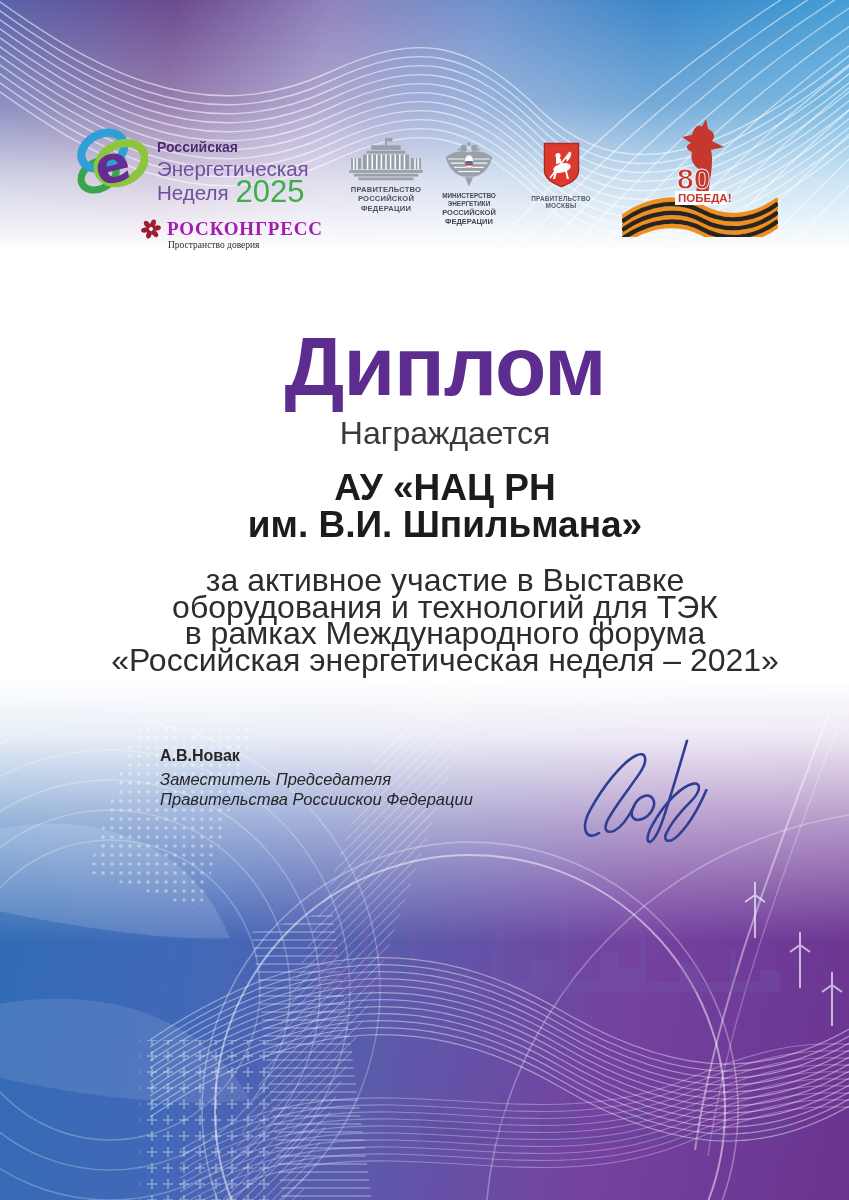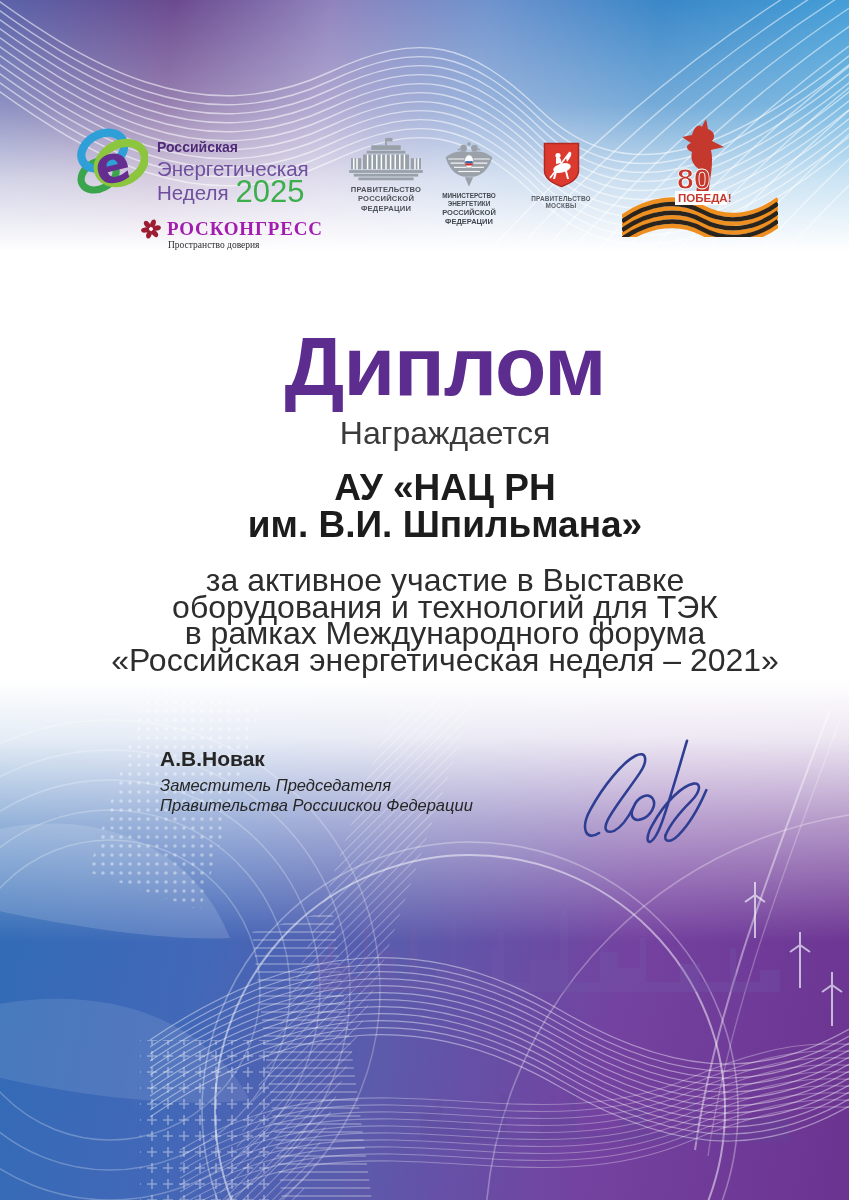--- a/index.html
+++ b/index.html
@@ -45,21 +45,21 @@
   .mos-label{margin-top:7px;font-size:6.4px;font-weight:bold;color:#5a6067;letter-spacing:.2px;}
   .victory{left:622px;top:117px;width:156px;height:120px;}
   
   .ctr{left:0;right:0;text-align:center;padding-left:41px;}
   .title{top:320px;font-size:84px;line-height:92px;font-weight:bold;color:#5c2d8f;letter-spacing:-1px;}
   .awarded{top:415px;font-size:32px;color:#3a3a3a;}
   .recipient{top:469px;font-size:37px;font-weight:bold;line-height:37px;color:#1c1c1c;}
   .reason{top:567px;font-size:32px;line-height:26.5px;color:#2d2d2d;}
   
   .sig-block{left:160px;top:747px;text-align:left;}
-  .sig-name{font-size:21px;font-weight:bold;color:#262626;}
+  .sig-name{font-size:16px;font-weight:bold;color:#262626;}
   .sig-role{margin-top:5px;font-style:italic;font-size:16.5px;line-height:19.5px;color:#262626;}
   .autograph{left:566px;top:730px;width:152px;height:118px;}
 </style>
 </head>
 <body>
 
 <div class="page">
 
   <div class="abs bg-top deco"></div>
   <div class="abs bg-top-fade deco"></div>

